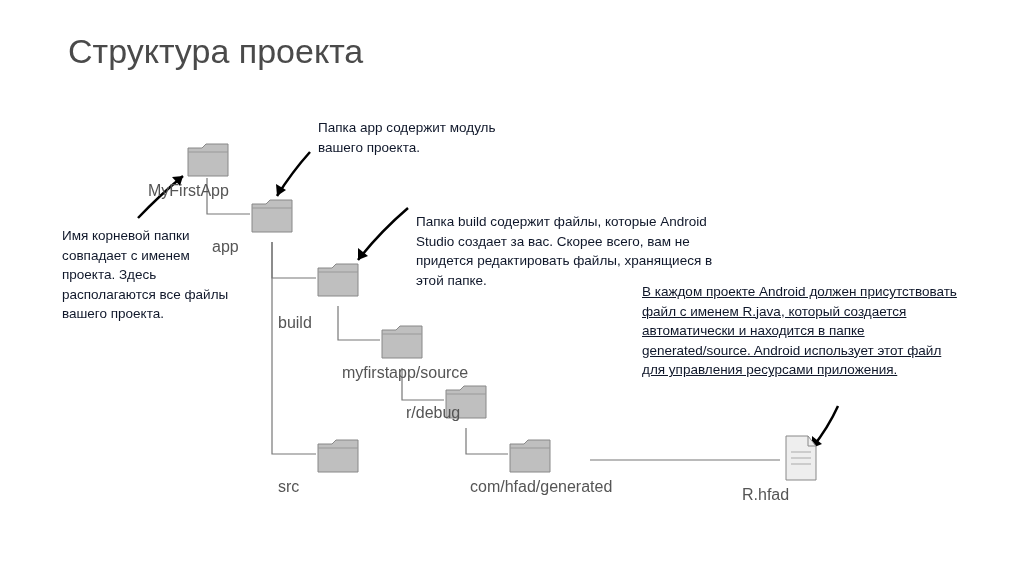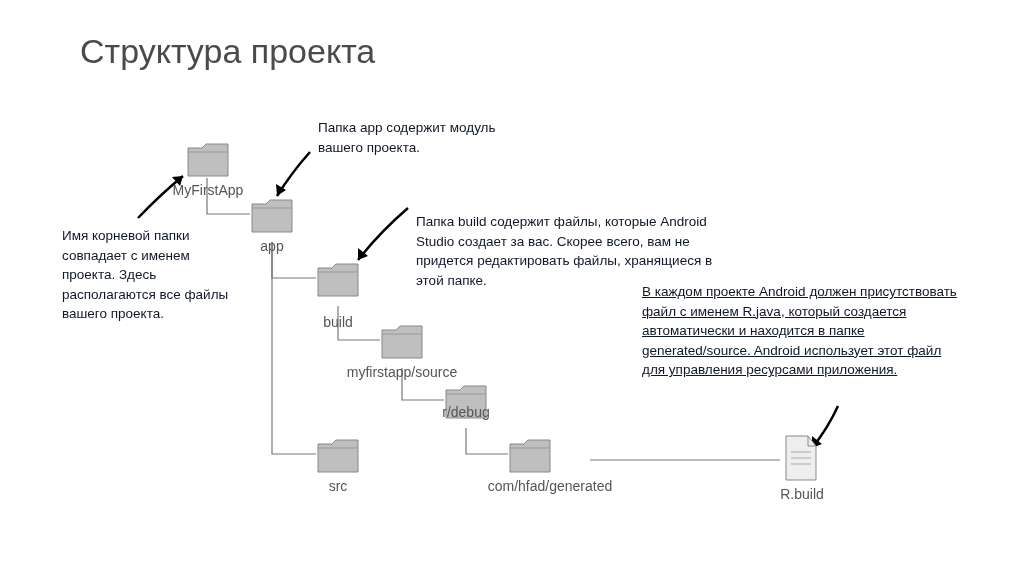--- a/index.html
+++ b/index.html
@@ -7,37 +7,36 @@
     width: 1024px;
     height: 574px;
     background: #fff;
     font-family: Arial, sans-serif;
     position: relative;
     overflow: hidden;
   }
   .title {
     position: absolute;
     top: 32px;
-    left: 80px;
+    left: 68px;
     font-size: 34px;
     font-weight: 400;
     color: #4a4a4a;
     text-align: right;
   }
   .folder {
     position: absolute;
     width: 44px;
     height: 36px;
   }
   .folder svg { width: 100%; height: 100%; }
   .folder-label {
     position: absolute;
-    font-size: 14px;
+    font-size: 16px;
     color: #555;
-    text-align: center;
     width: 120px;
   }
   .file {
     position: absolute;
     width: 38px;
     height: 48px;
   }
   .file svg { width: 100%; height: 100%; }
   .annotation {
     position: absolute;
@@ -152,21 +151,21 @@
 
 <div class="file" style="left:782px; top:434px;">
   <svg viewBox="0 0 38 48">
     <path d="M4 2 L26 2 L34 12 L34 46 L4 46 Z" fill="#eee" stroke="#888"></path>
     <path d="M26 2 L26 12 L34 12" fill="none" stroke="#888"></path>
     <line x1="9" y1="18" x2="29" y2="18" stroke="#aaa"></line>
     <line x1="9" y1="24" x2="29" y2="24" stroke="#aaa"></line>
     <line x1="9" y1="30" x2="29" y2="30" stroke="#aaa"></line>
   </svg>
 </div>
-<div class="folder-label" style="left:742px; top:486px;">R.build</div>
+<div class="folder-label" style="left:742px; top:486px;">R.hfad</div>
 
 <div class="annotation ann-handwrite" style="left:318px; top:118px; width:220px;">Папка app содержит модуль вашего проекта.</div>
 
 <div class="annotation ann-handwrite" style="left:62px; top:226px; width:180px;">Имя корневой папки совпадает с именем проекта. Здесь располагаются все файлы вашего проекта.</div>
 
 <div class="annotation ann-handwrite" style="left:416px; top:172px; width:300px;margin-top:40px;">Папка build содержит файлы, которые Android Studio создает за вас. Скорее всего, вам не придется редактировать файлы, хранящиеся в этой папке.</div>
 
 <div class="annotation ann-handwrite" style="left:642px; top:282px; width:320px;text-decoration:underline;">В каждом проекте Android должен присутствовать файл с именем R.java, который создается автоматически и находится в папке generated/source. Android использует этот файл для управления ресурсами приложения.</div>
 
 </body></html>

